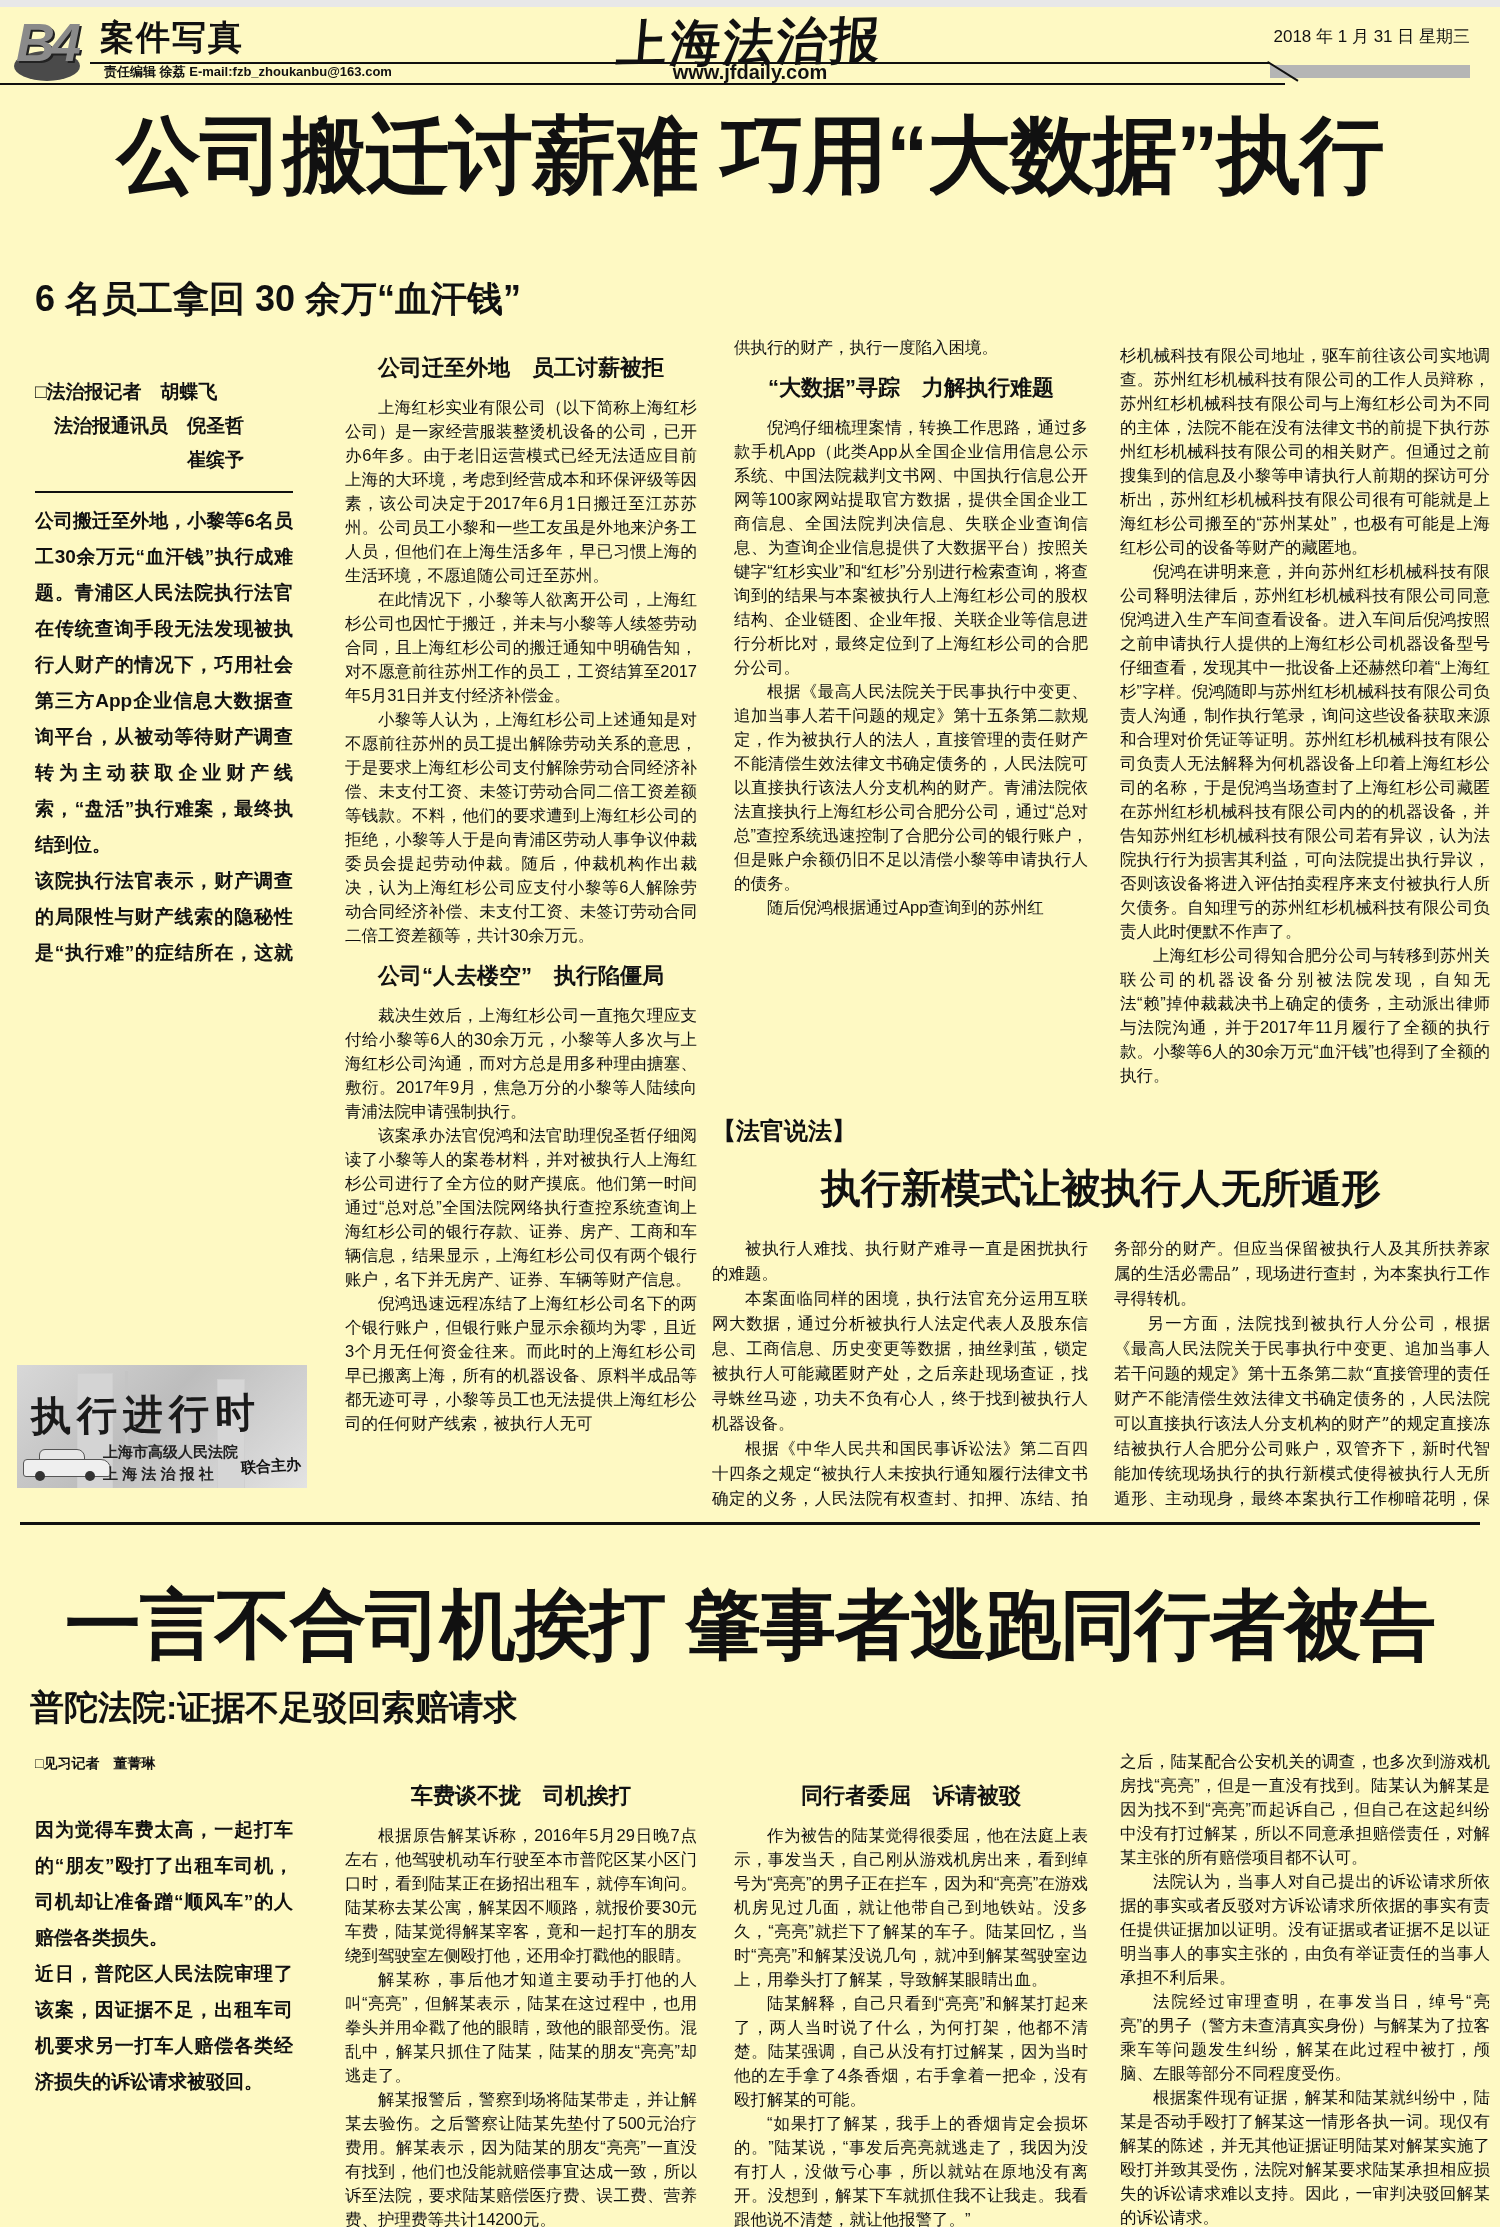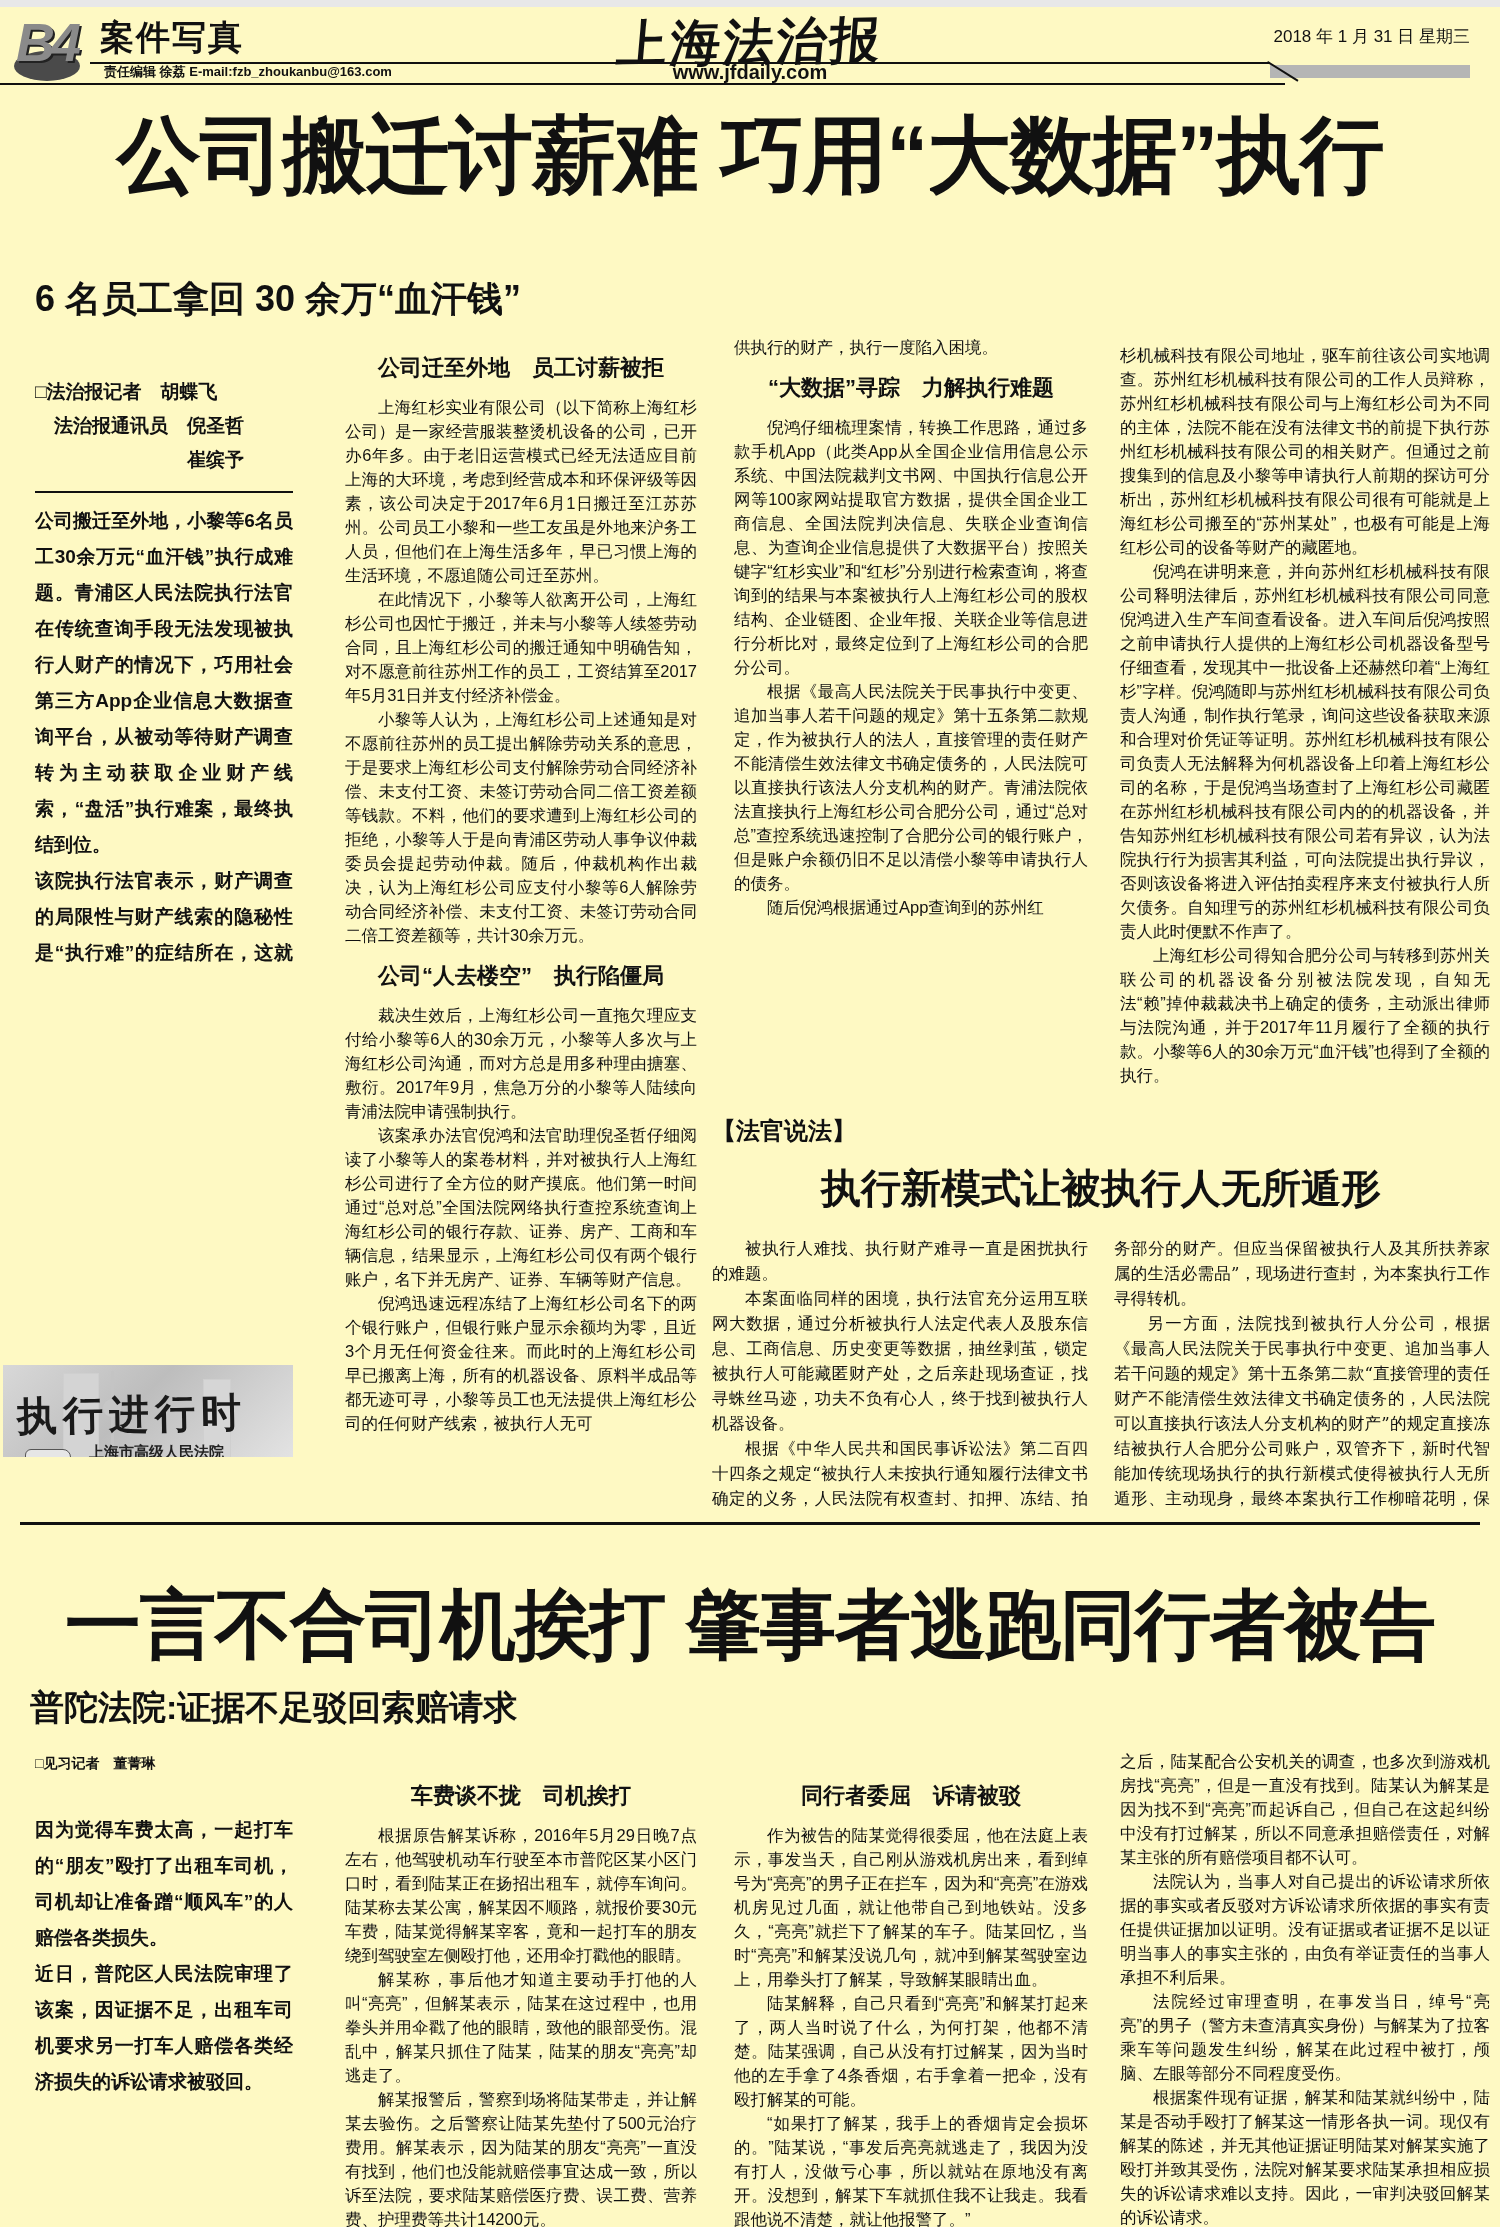--- a/index.html
+++ b/index.html
@@ -35,21 +35,21 @@
   .byline-rule{border:none;border-top:2.5px solid #111;margin:14px 0 10px 0;}
   
   .judge{position:absolute;left:712px;top:1108px;width:778px;height:392px;overflow:hidden;}
   .judge-tag{font-size:24px;font-weight:900;}
   .judge-title{text-align:center;font-size:40px;font-weight:900;margin:14px 0 20px 0;}
   .judge-cols{display:flex;gap:26px;}
   .judge-col{width:376px;font-family:"DejaVu Serif",serif;font-size:16.5px;line-height:25px;text-align:justify;}
   .judge-col p{margin:0;text-indent:2em;}
   .judge-col p.pc{text-indent:0;}
   
-  .photo{position:absolute;left:3px;top:1358px;width:290px;height:92px;overflow:hidden;
+  .photo{position:absolute;left:17px;top:1358px;width:290px;height:123px;overflow:hidden;
         background:linear-gradient(135deg,#d8d8d8 0%,#bdbdbd 45%,#e3e3e3 100%);}
   .photo .sky1{position:absolute;left:60px;top:8px;width:34px;height:120px;border:1px solid #cfcfcf;background:#d4d4d4;}
   .photo .sky2{position:absolute;left:200px;top:14px;width:26px;height:116px;border:1px solid #cfcfcf;background:#d6d6d6;}
   .photo .pearl{position:absolute;left:108px;top:6px;width:3px;height:124px;background:#c4c4c4;}
   .photo .pearl-ball{position:absolute;left:100px;top:34px;width:18px;height:18px;border-radius:50%;background:#c7c7c7;}
   .photo-title{position:absolute;left:14px;top:22px;font-size:40px;font-weight:900;letter-spacing:6px;
         font-family:"DejaVu Serif",serif;transform:rotate(-1deg);color:#1a1a1a;}
   .photo-org{position:absolute;left:86px;top:76px;font-size:15px;font-weight:900;line-height:22px;color:#222;}
   .photo-host{position:absolute;right:6px;top:92px;font-size:15px;font-weight:900;transform:rotate(-4deg);}
   .car{position:absolute;left:6px;top:84px;width:86px;height:30px;}

